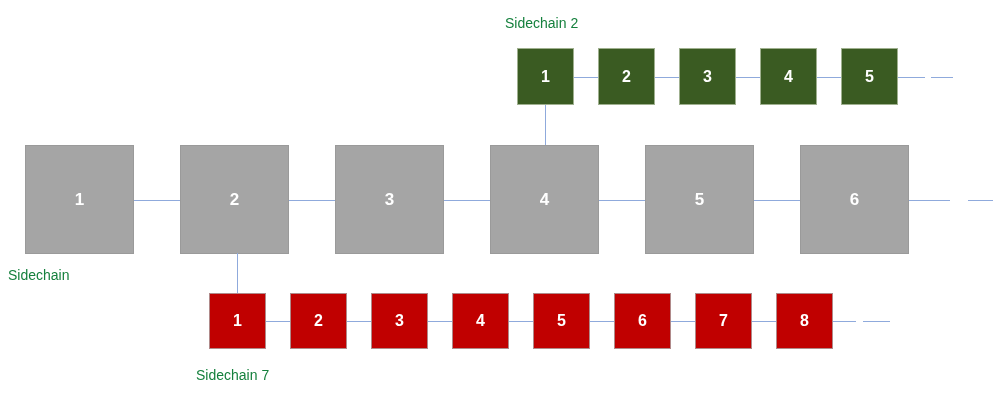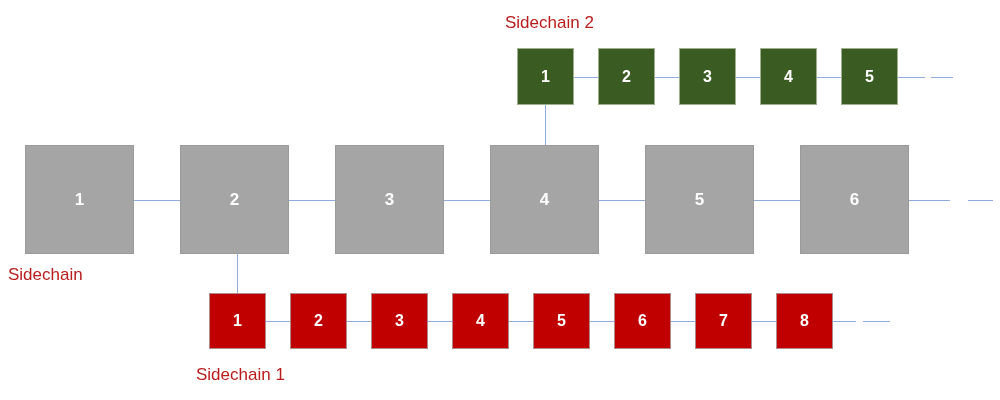--- a/index.html
+++ b/index.html
@@ -59,22 +59,22 @@
   }
   .vline {
     position: absolute;
     width: 0;
     border-left: 1.4px solid #8faadc;
   }
 
   
   .label {
     position: absolute;
-    color: #b91c1c;
-    font-size: 17px;
+    color: #15803d;
+    font-size: 14px;
     white-space: nowrap;
     line-height: 20px;
     user-select: none;
   }
 </style>
 </head>
 <body>
 
 <div id="canvas">
 
@@ -165,15 +165,15 @@
       </div>
       <div class="hline" style="left: 752px; top: 321px; width: 24px;"></div>
       <div class="block red" style="left: 776px; top: 293px; width: 57px; height: 56px;">
         <span class="num">8</span>
       </div>
       <div class="hline" style="left: 833px; top: 321px; width: 23px;"></div>
       <div class="hline" style="left: 863px; top: 321px; width: 27px;"></div>
       <div class="vline" style="left: 237px; top: 253px; height: 40px;"></div>
     </div>
 
-  <div class="label" id="label-sidechain1" style="left:196px; top:365px;">Sidechain 1</div>
+  <div class="label" id="label-sidechain1" style="left:196px; top:365px;">Sidechain 7</div>
 
 </div>
 
 </body></html>

